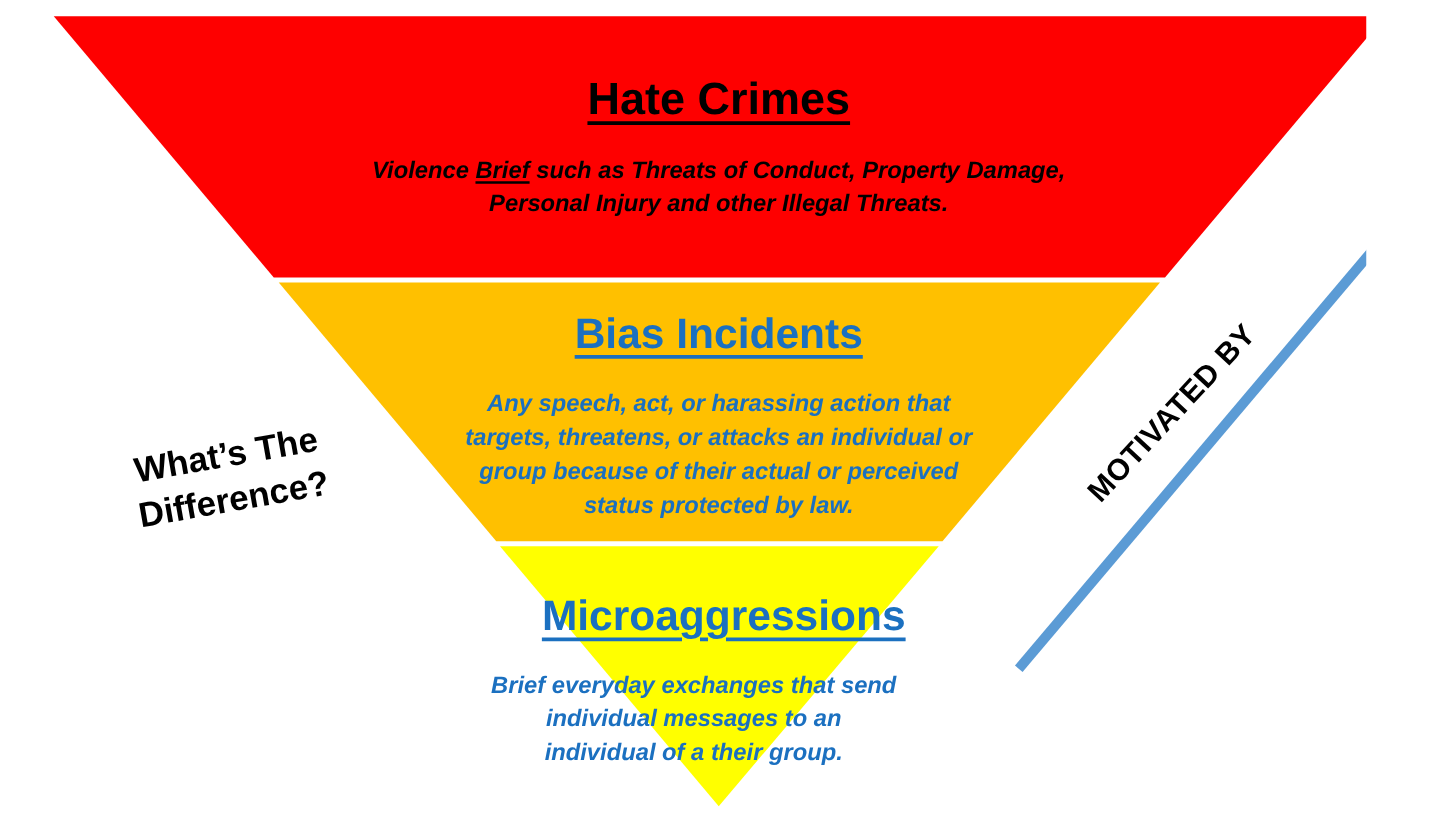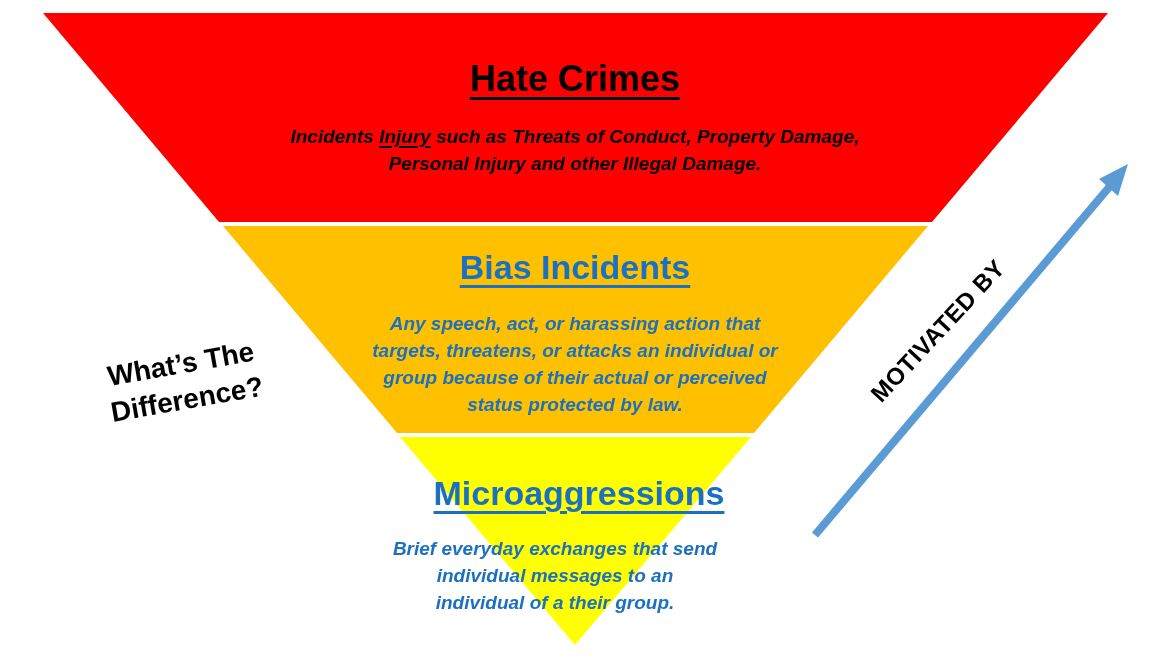--- a/index.html
+++ b/index.html
@@ -7,21 +7,20 @@
     padding: 0;
     background: #ffffff;
   }
   .stage {
     position: relative;
     width: 1093px;
     height: 661px;
     background: #ffffff;
     overflow: hidden;
     font-family: "Liberation Sans", "DejaVu Sans", sans-serif;
-    padding-left: 48px;
   }
   .pyramid-svg {
     position: absolute;
     left: 0;
     top: 0;
     width: 1160px;
     height: 661px;
   }
   .txt {
     position: absolute;
@@ -88,22 +87,22 @@
     <polygon points="223,226 928,226 754,433 397,433" fill="#FFC000"></polygon>
     <polygon points="400,437 751,437 575,645" fill="#FFFF00"></polygon>
     <line x1="815" y1="535" x2="1111" y2="185" stroke-width="8" stroke="#5B9BD5"></line>
     <polygon points="1128,164 1118,196 1099,179" fill="#5B9BD5"></polygon>
   </svg>
 
   <div class="txt tier-title title-black" style="left:175px; top:60px; width:800px;">
     <span class="u">Hate Crimes</span>
   </div>
   <div class="txt tier-desc desc-black" style="left:225px; top:123px; width:700px;">
-    <div class="line"><span>Incidents </span><span class="inline-underline">Injury</span><span> such as Threats of Conduct, Property Damage,</span></div>
-    <div class="line">Personal Injury and other Illegal Damage.</div>
+    <div class="line"><span>Violence </span><span class="inline-underline">Brief</span><span> such as Threats of Conduct, Property Damage,</span></div>
+    <div class="line">Personal Injury and other Illegal Threats.</div>
   </div>
 
   <div class="txt tier-title title-blue" style="left:175px; top:250px; width:800px;">
     <span class="u">Bias Incidents</span>
   </div>
   <div class="txt tier-desc desc-blue" style="left:345px; top:310px; width:460px;">
     <div class="line">Any speech, act, or harassing action that</div>
     <div class="line">targets, threatens, or attacks an individual or</div>
     <div class="line">group because of their actual or perceived</div>
     <div class="line">status protected by law.</div>

